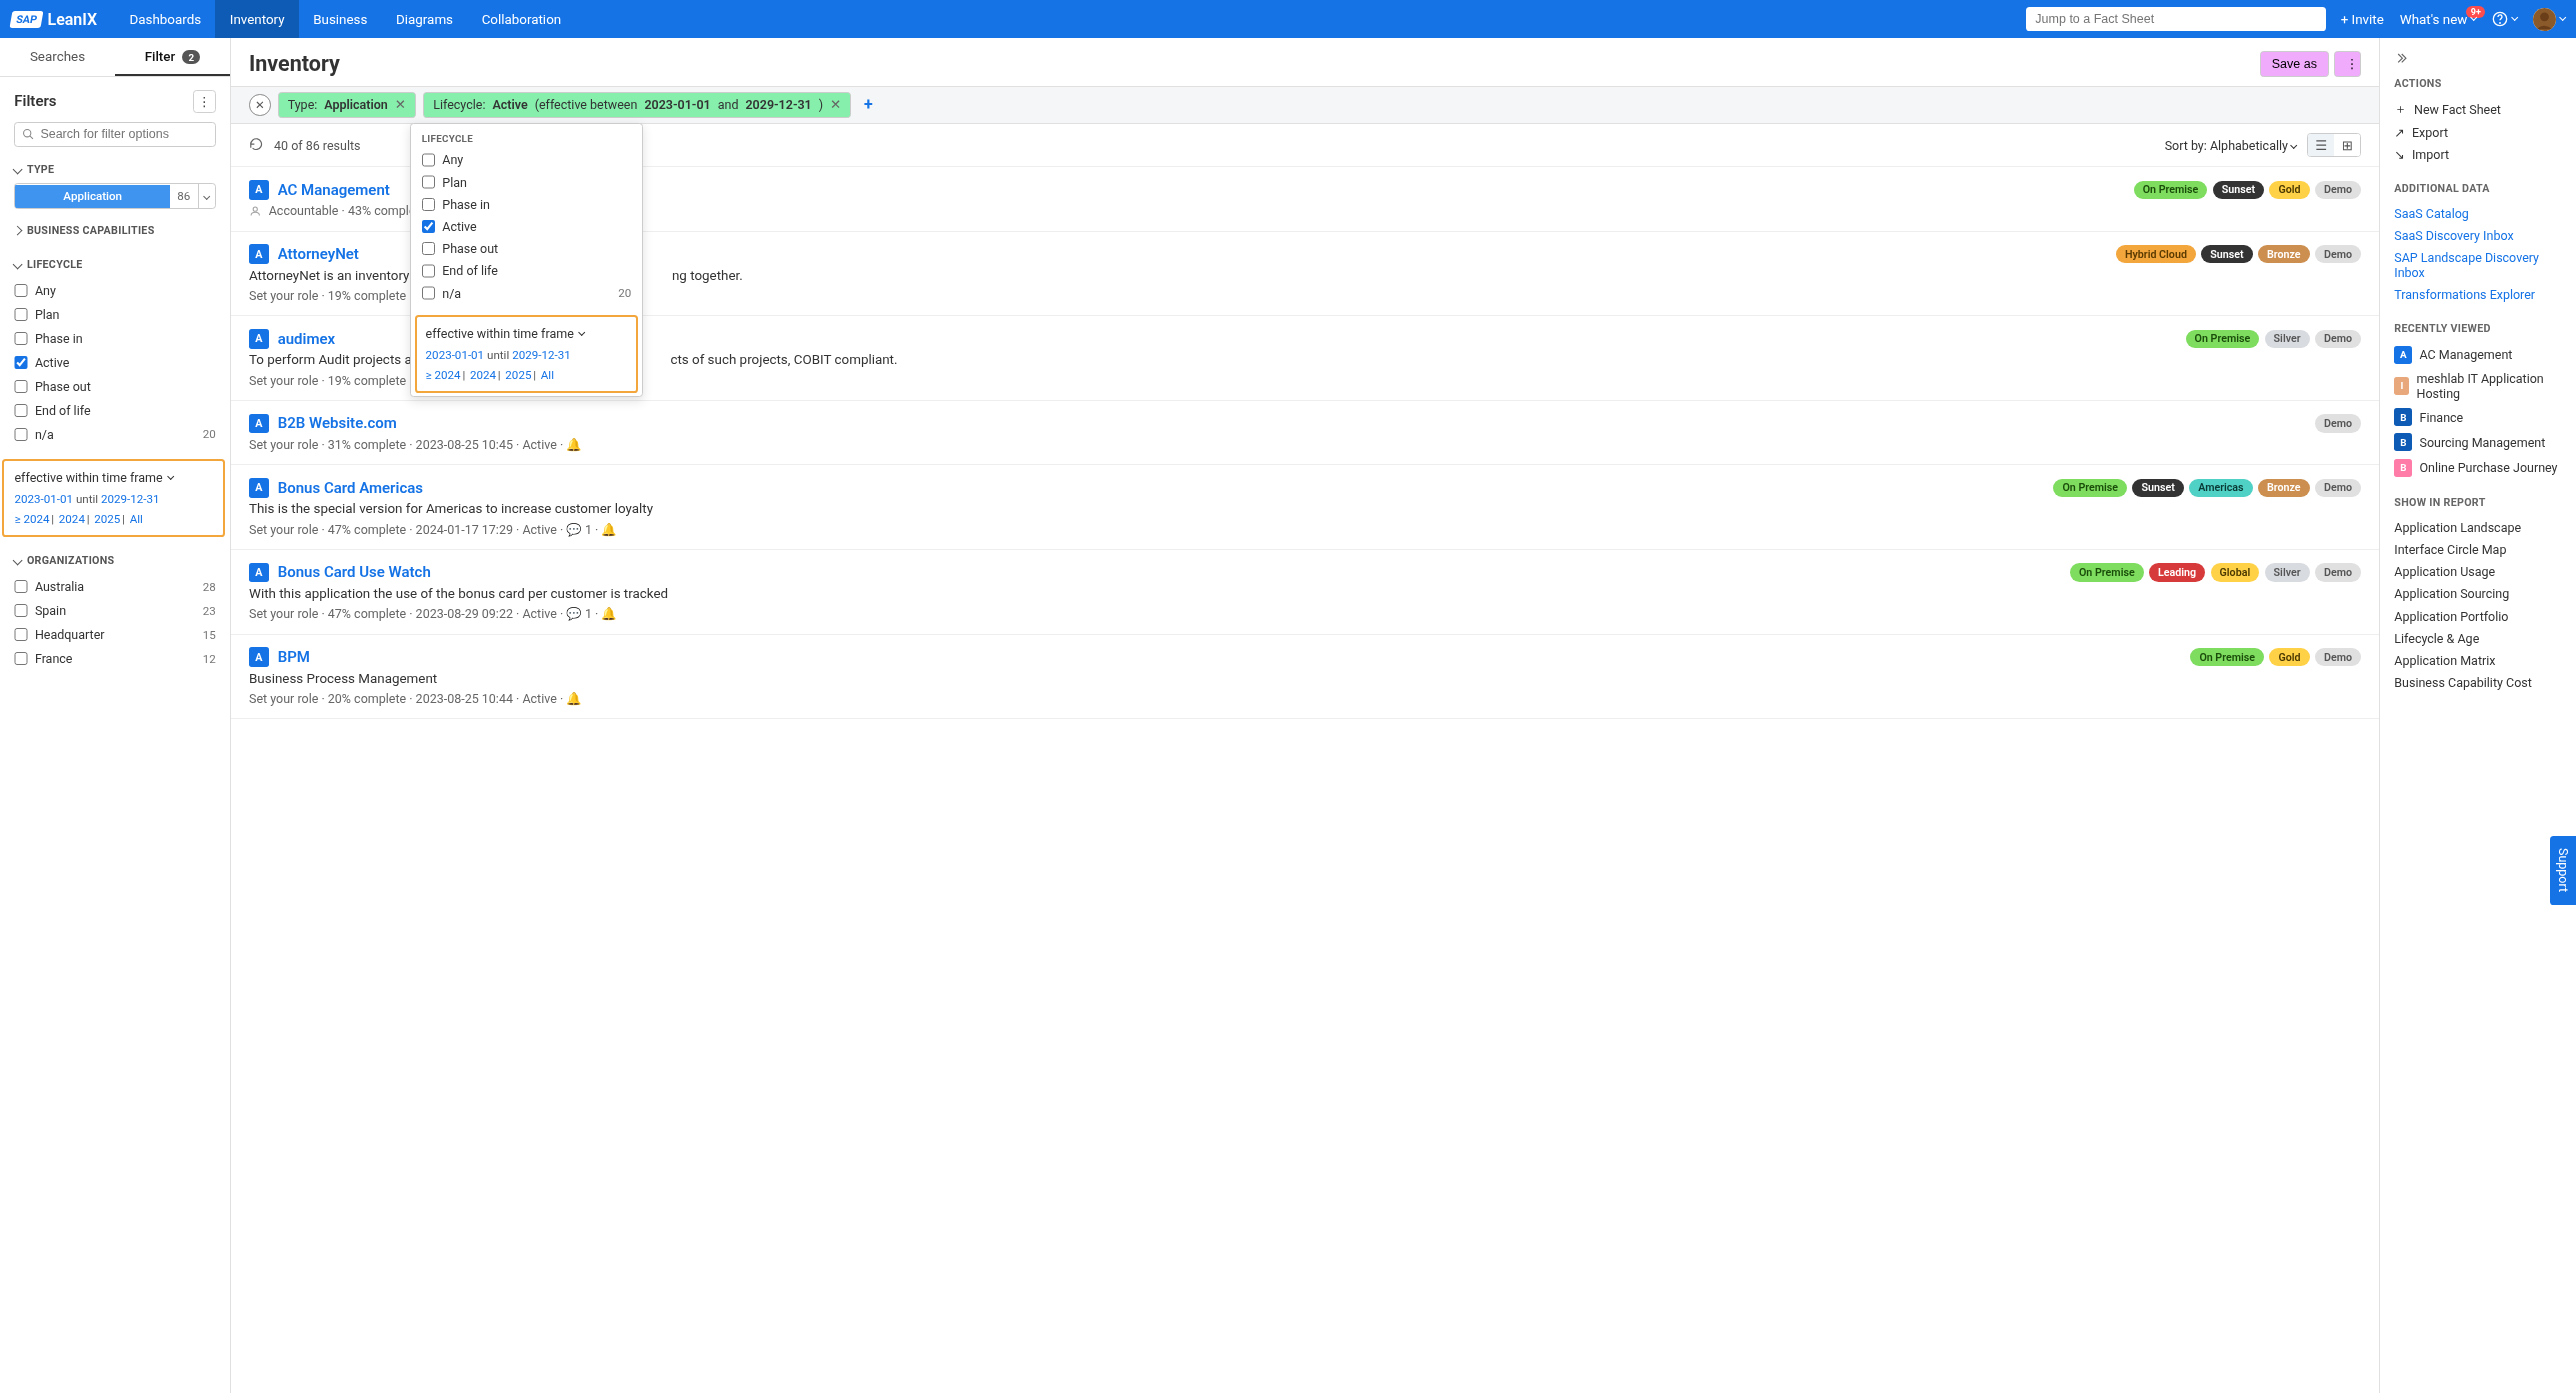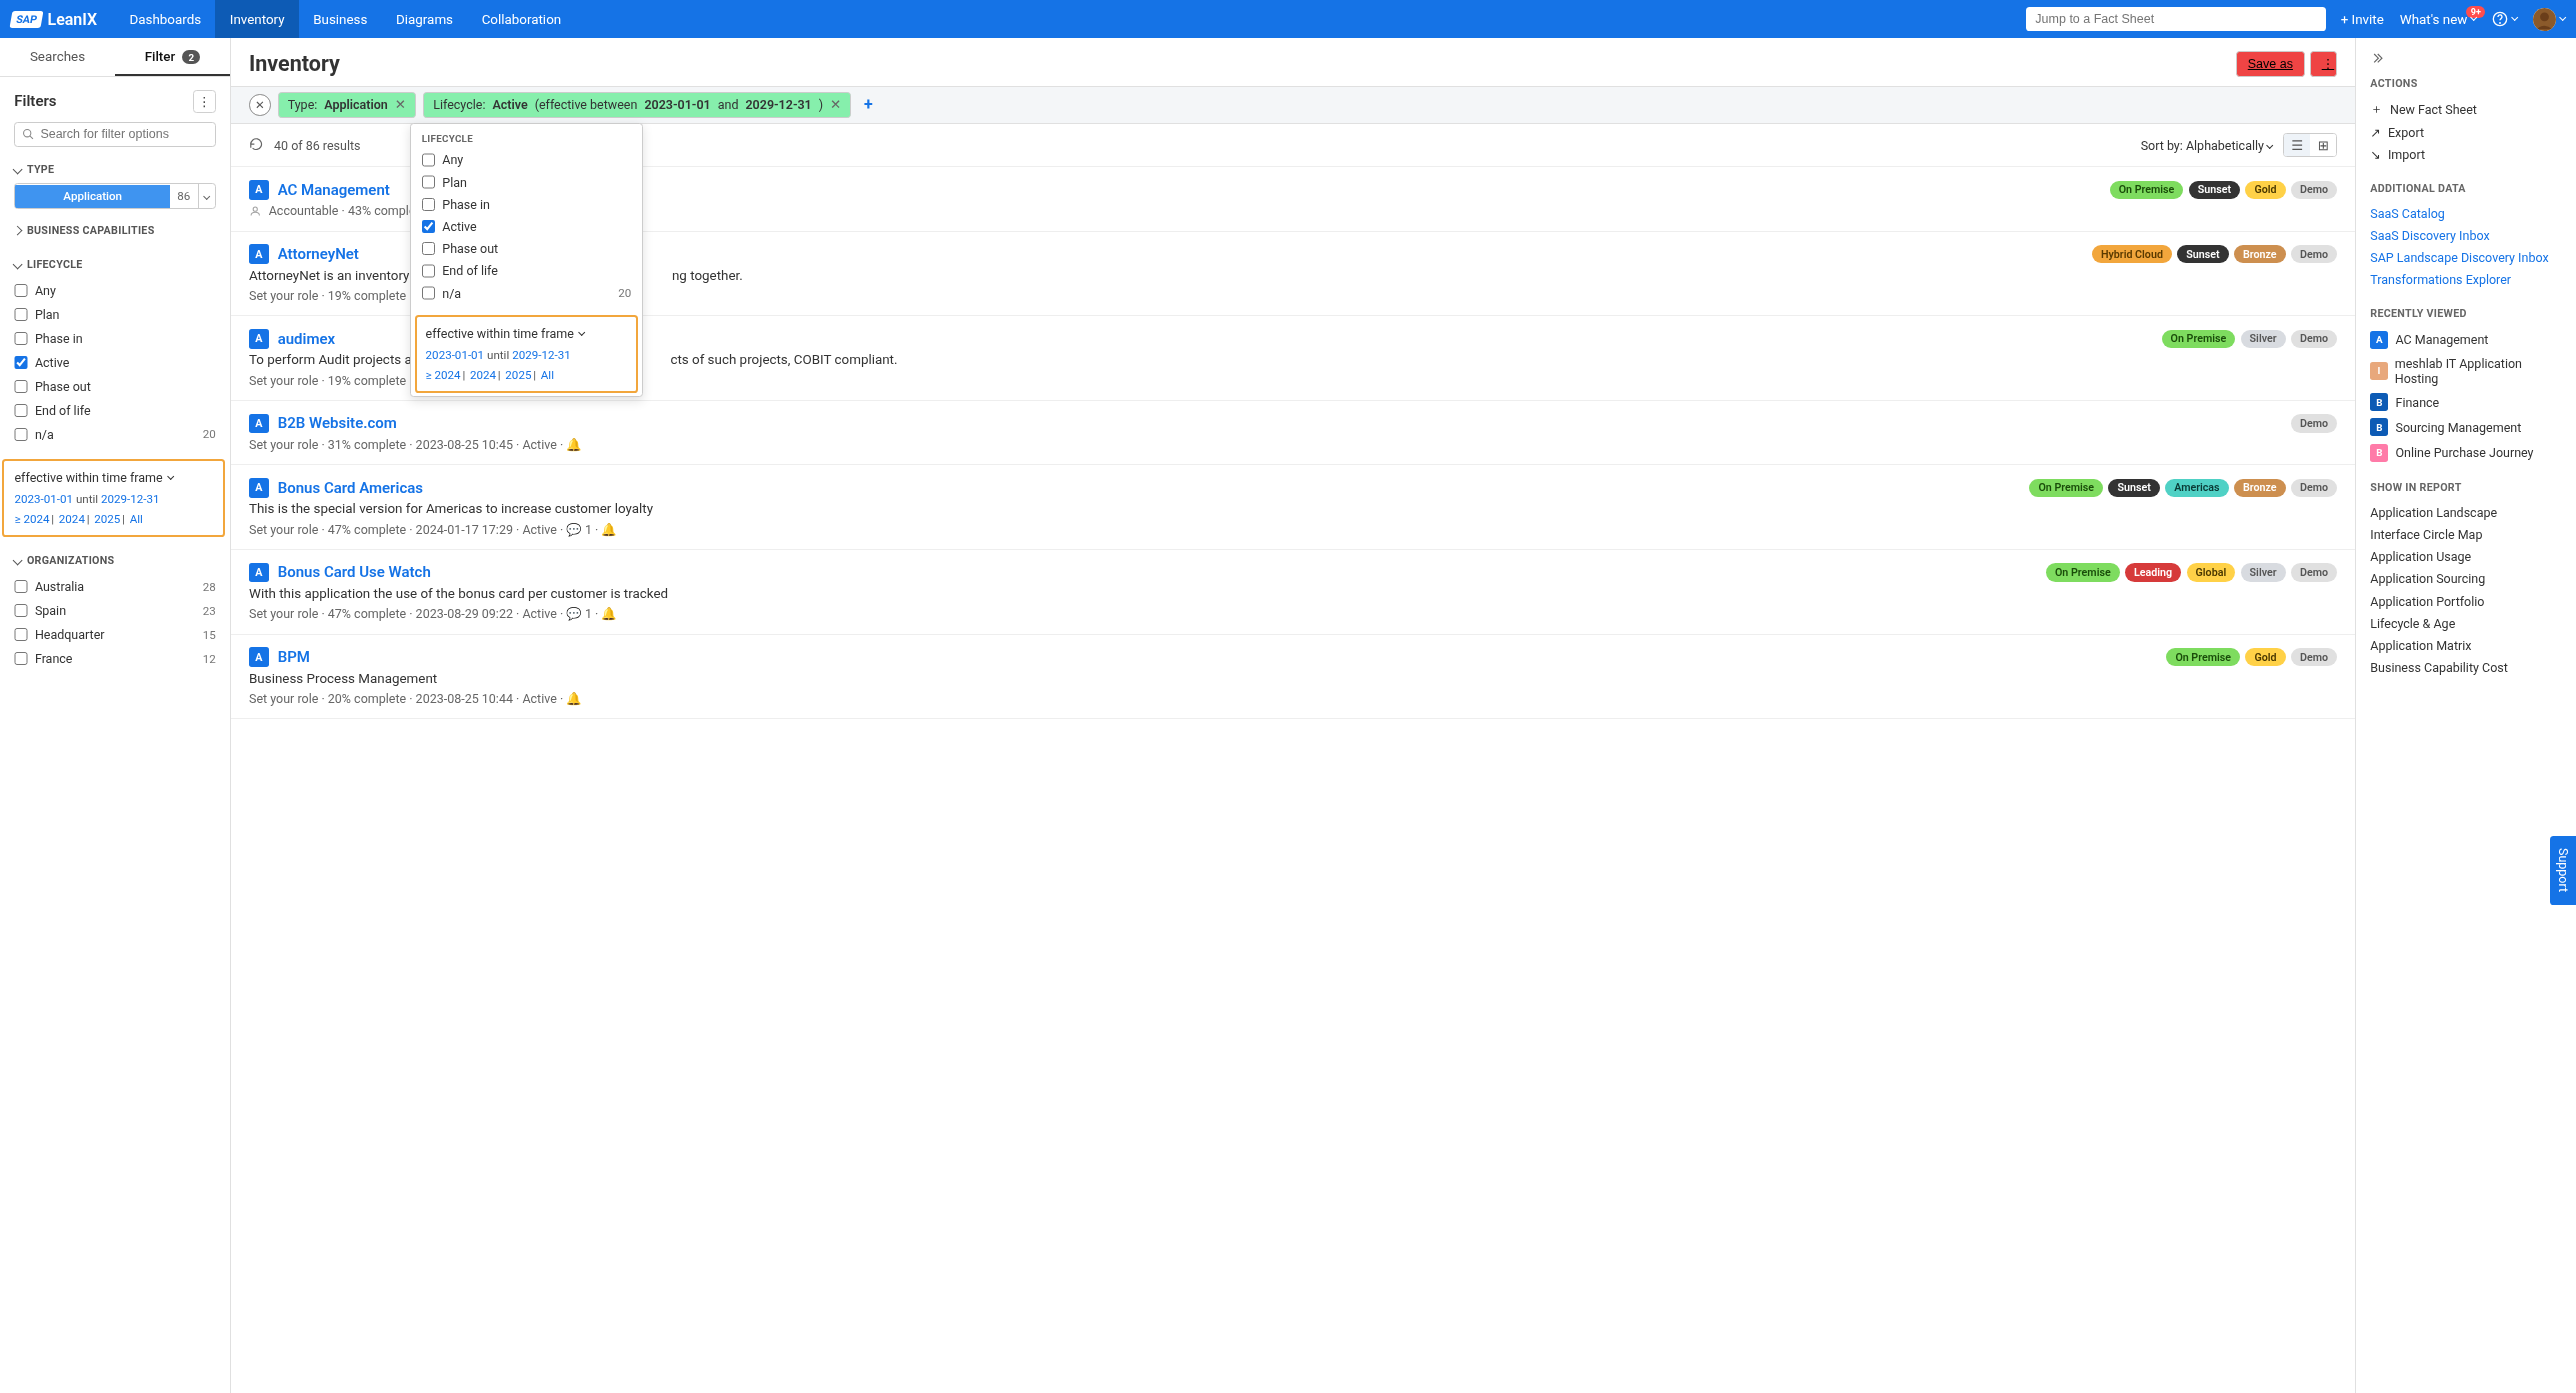--- a/index.html
+++ b/index.html
@@ -18,21 +18,21 @@
 .nav-right { display: flex; align-items: center; gap: 16px; }
 .nav-right-item { display: flex; align-items: center; gap: 3.6px; cursor: pointer; position: relative; font-size: 13.4px; }
 .notif-badge { position: absolute; top: -5.4px; right: -9px; background: #ff4d4d; color: #fff; border-radius: 9px; font-size: 9px; padding: 0.9px 4.5px; font-weight: 700; }
 .avatar { width: 23px; height: 23px; border-radius: 50%; background: #f4c78a; display: flex; align-items: center; justify-content: center; overflow: hidden; }
 .avatar svg { width: 100%; height: 100%; }
 
 
 .layout { display: flex; height: calc(100vh - 38px); }
 .left-panel { width: 231px; border-right: 0.9px solid #e0e0e0; overflow-y: auto; }
 .main-panel { flex: 1; overflow-y: auto; position: relative; }
-.right-panel { width: 221px; border-left: 0.9px solid #e0e0e0; overflow-y: auto; padding: 12.5px 14.3px; }
+.right-panel { width: 197px; border-left: 0.9px solid #e0e0e0; overflow-y: auto; padding: 12.5px 14.3px; }
 
 
 .left-tabs { display: flex; border-bottom: 0.9px solid #e0e0e0; }
 .left-tab { flex: 1; text-align: center; padding: 10.7px 0; cursor: pointer; color: #555; font-size: 13.4px; }
 .left-tab.active { color: #111; border-bottom: 2.7px solid #333; font-weight: 500; }
 .tab-badge { background: #555; color: #fff; border-radius: 9px; font-size: 9.8px; padding: 1.8px 6.3px; margin-left: 3.6px; font-weight: 700; }
 
 
 .filters-head { display: flex; align-items: center; justify-content: space-between; padding: 12.5px 14.3px 9px; }
 .filters-head h3 { font-size: 15px; font-weight: 600; color: #333; }
@@ -60,21 +60,21 @@
 .tf-dates { font-size: 11.6px; margin-bottom: 5.4px; }
 .tf-link { color: #1573e6; cursor: pointer; }
 .tf-muted { color: #555; }
 .tf-links { font-size: 11.6px; }
 .tf-links .pipe { color: #555; padding: 0 1.8px; }
 
 
 .main-head { padding: 12.5px 18px 9px; display: flex; align-items: center; justify-content: space-between; }
 .main-head h1 { font-size: 21.5px; font-weight: 700; color: #333; }
 .main-head-right { display: flex; gap: 5.4px; }
-.btn-outline { border: 0.9px solid #ccc; background: #ef4444; border-radius: 3.6px; padding: 4.5px 10.7px; font-size: 12.5px; cursor: pointer; text-decoration: underline; }
+.btn-outline { border: 0.9px solid #ccc; background: #f0abfc; border-radius: 3.6px; padding: 4.5px 10.7px; font-size: 12.5px; cursor: pointer; }
 
 .chip-row { padding: 5.4px 18px; display: flex; align-items: center; gap: 7.2px; background: #f4f6f8; border-top: 0.9px solid #e0e0e0; border-bottom: 0.9px solid #e0e0e0; flex-wrap: wrap; position: relative; }
 .clear-btn { width: 21.5px; height: 21.5px; border-radius: 50%; border: 1.3px solid #888; background: #fff; display: flex; align-items: center; justify-content: center; cursor: pointer; font-size: 11.6px; color: #555; }
 .chip { border: 0.9px solid #ccc; background: #86efac; border-radius: 3.6px; padding: 4.5px 9px; display: flex; align-items: center; gap: 7px; font-size: 12.5px; cursor: pointer; }
 .chip .x { color: #666; cursor: pointer; font-size: 13.4px; }
 .chip b { font-weight: 600; }
 .add-chip { color: #1573e6; font-size: 16px; font-weight: 700; cursor: pointer; padding: 0 5.4px; }
 
 .results-bar { padding: 9px 18px; display: flex; align-items: center; border-bottom: 0.9px solid #eee; }
 .reload-icon { margin-right: 10.7px; color: #666; cursor: pointer; }

